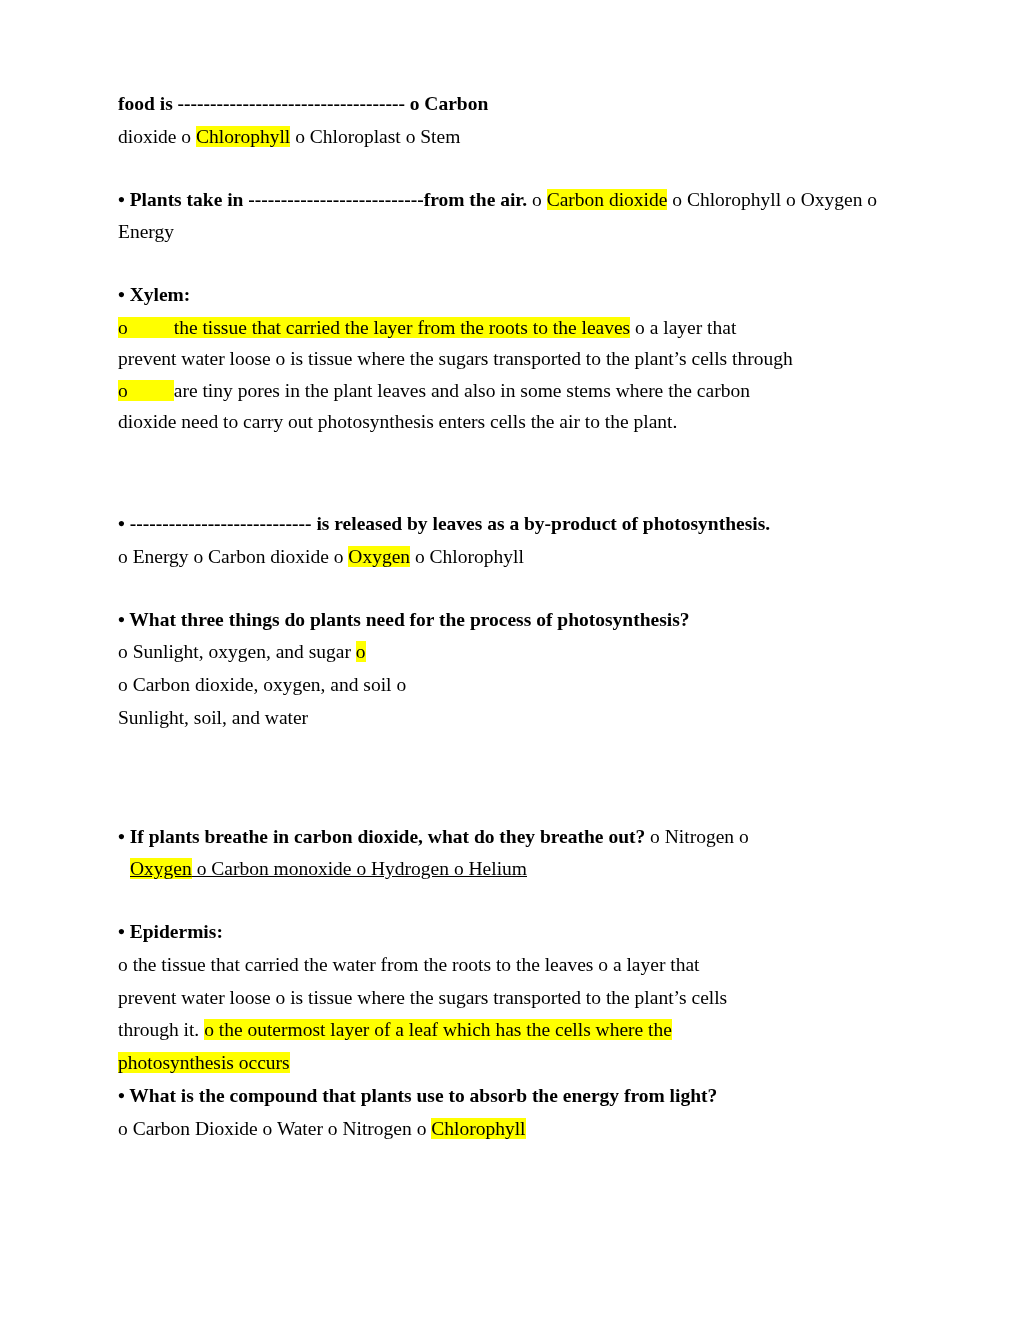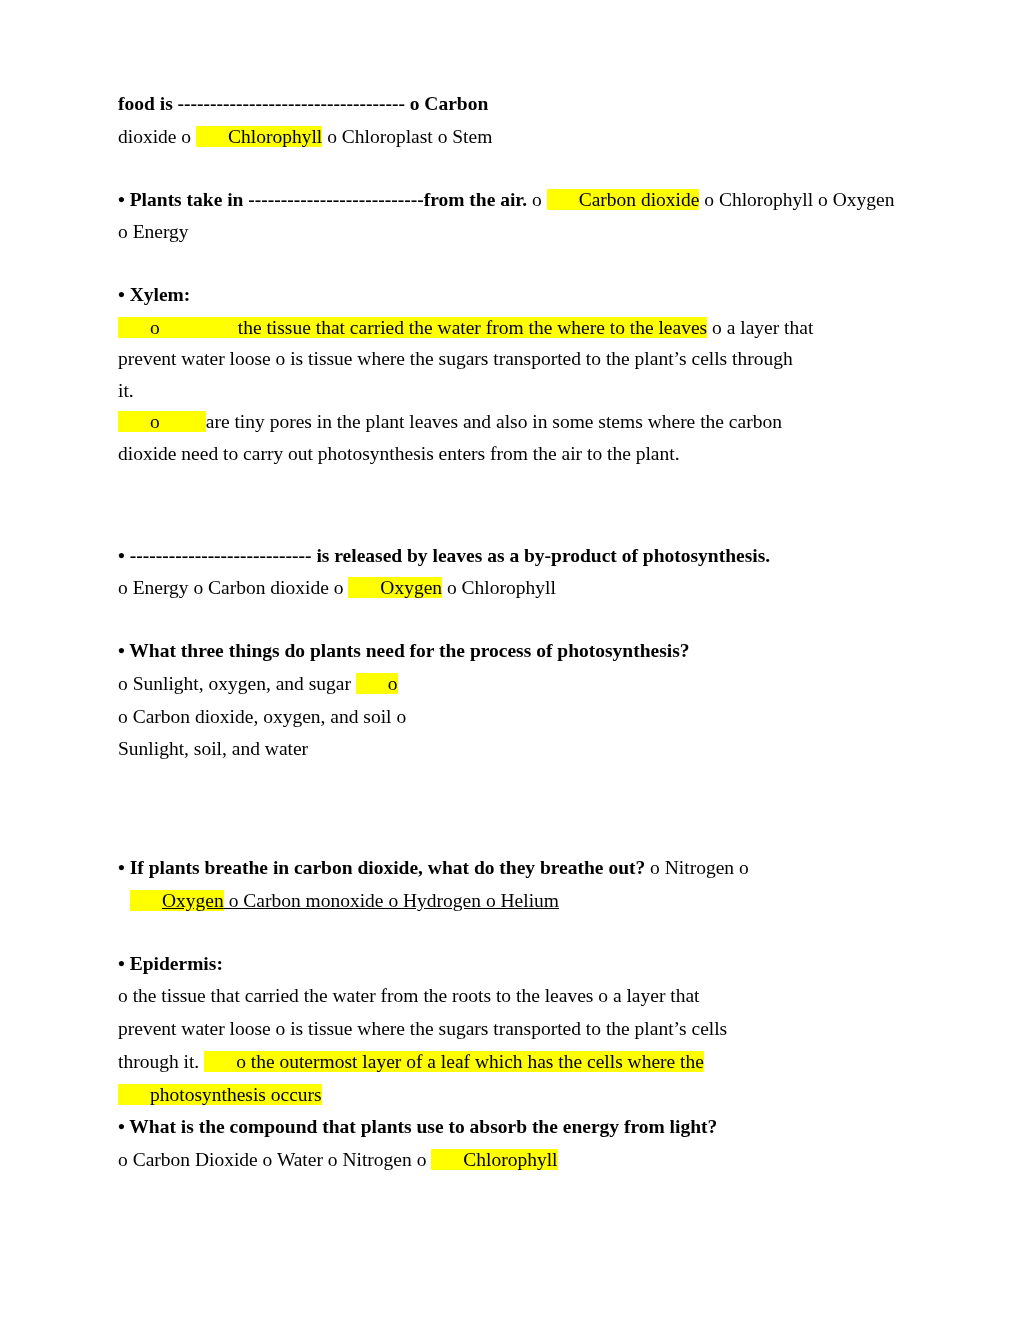--- a/index.html
+++ b/index.html
@@ -25,21 +25,20 @@
     line-height: 1.68;
   }
   .para {
     margin: 0;
   }
   .b {
     font-weight: bold;
   }
   .hl {
     background: #ffff00;
-    padding-left: 32px;
   }
   .gap-sm { height: 16px; }
   .gap-md { height: 30px; }
   .gap-xl { height: 70px; }
   .tight { line-height: 1.62; }
   .indent-sp { display: inline-block; width: 46px; }
   .small-indent { padding-left: 12px; text-decoration: underline; }
 </style>
 </head>
 <body>
@@ -64,28 +63,27 @@
       </p>
     </div>
 
     <div class="gap-md"></div>
 
     <div>
       <p class="para">
         <span class="b">• Xylem:</span>
       </p>
       <p class="para tight">
-        <span class="hl"><span>o</span><span class="indent-sp"></span></span><span class="hl">the tissue that carried the water from the where to the leaves</span><span> o a layer that</span>
+        <span class="hl"><span>o</span><span class="indent-sp"></span></span><span class="hl">the tissue that carried the layer from the roots to the leaves</span><span> o a layer that</span>
       </p>
       <p class="para tight">prevent water loose  o is tissue where the sugars transported to the plant’s cells through</p>
-      <p class="para tight">it.</p>
       <p class="para tight">
         <span class="hl"><span>o</span><span class="indent-sp"></span></span><span>are tiny pores in the plant leaves and also in some stems where the carbon</span>
       </p>
-      <p class="para tight">dioxide need to carry out photosynthesis enters from the air to the plant.</p>
+      <p class="para tight">dioxide need to carry out photosynthesis enters cells the air to the plant.</p>
     </div>
 
     <div class="gap-xl"></div>
 
     <div>
       <p class="para">
         <span class="b">• ---------------------------- is released by leaves as a by-product of photosynthesis.</span>
       </p>
       <p class="para">
         <span>o Energy o Carbon dioxide o </span><span class="hl">Oxygen</span><span> o Chlorophyll</span>

